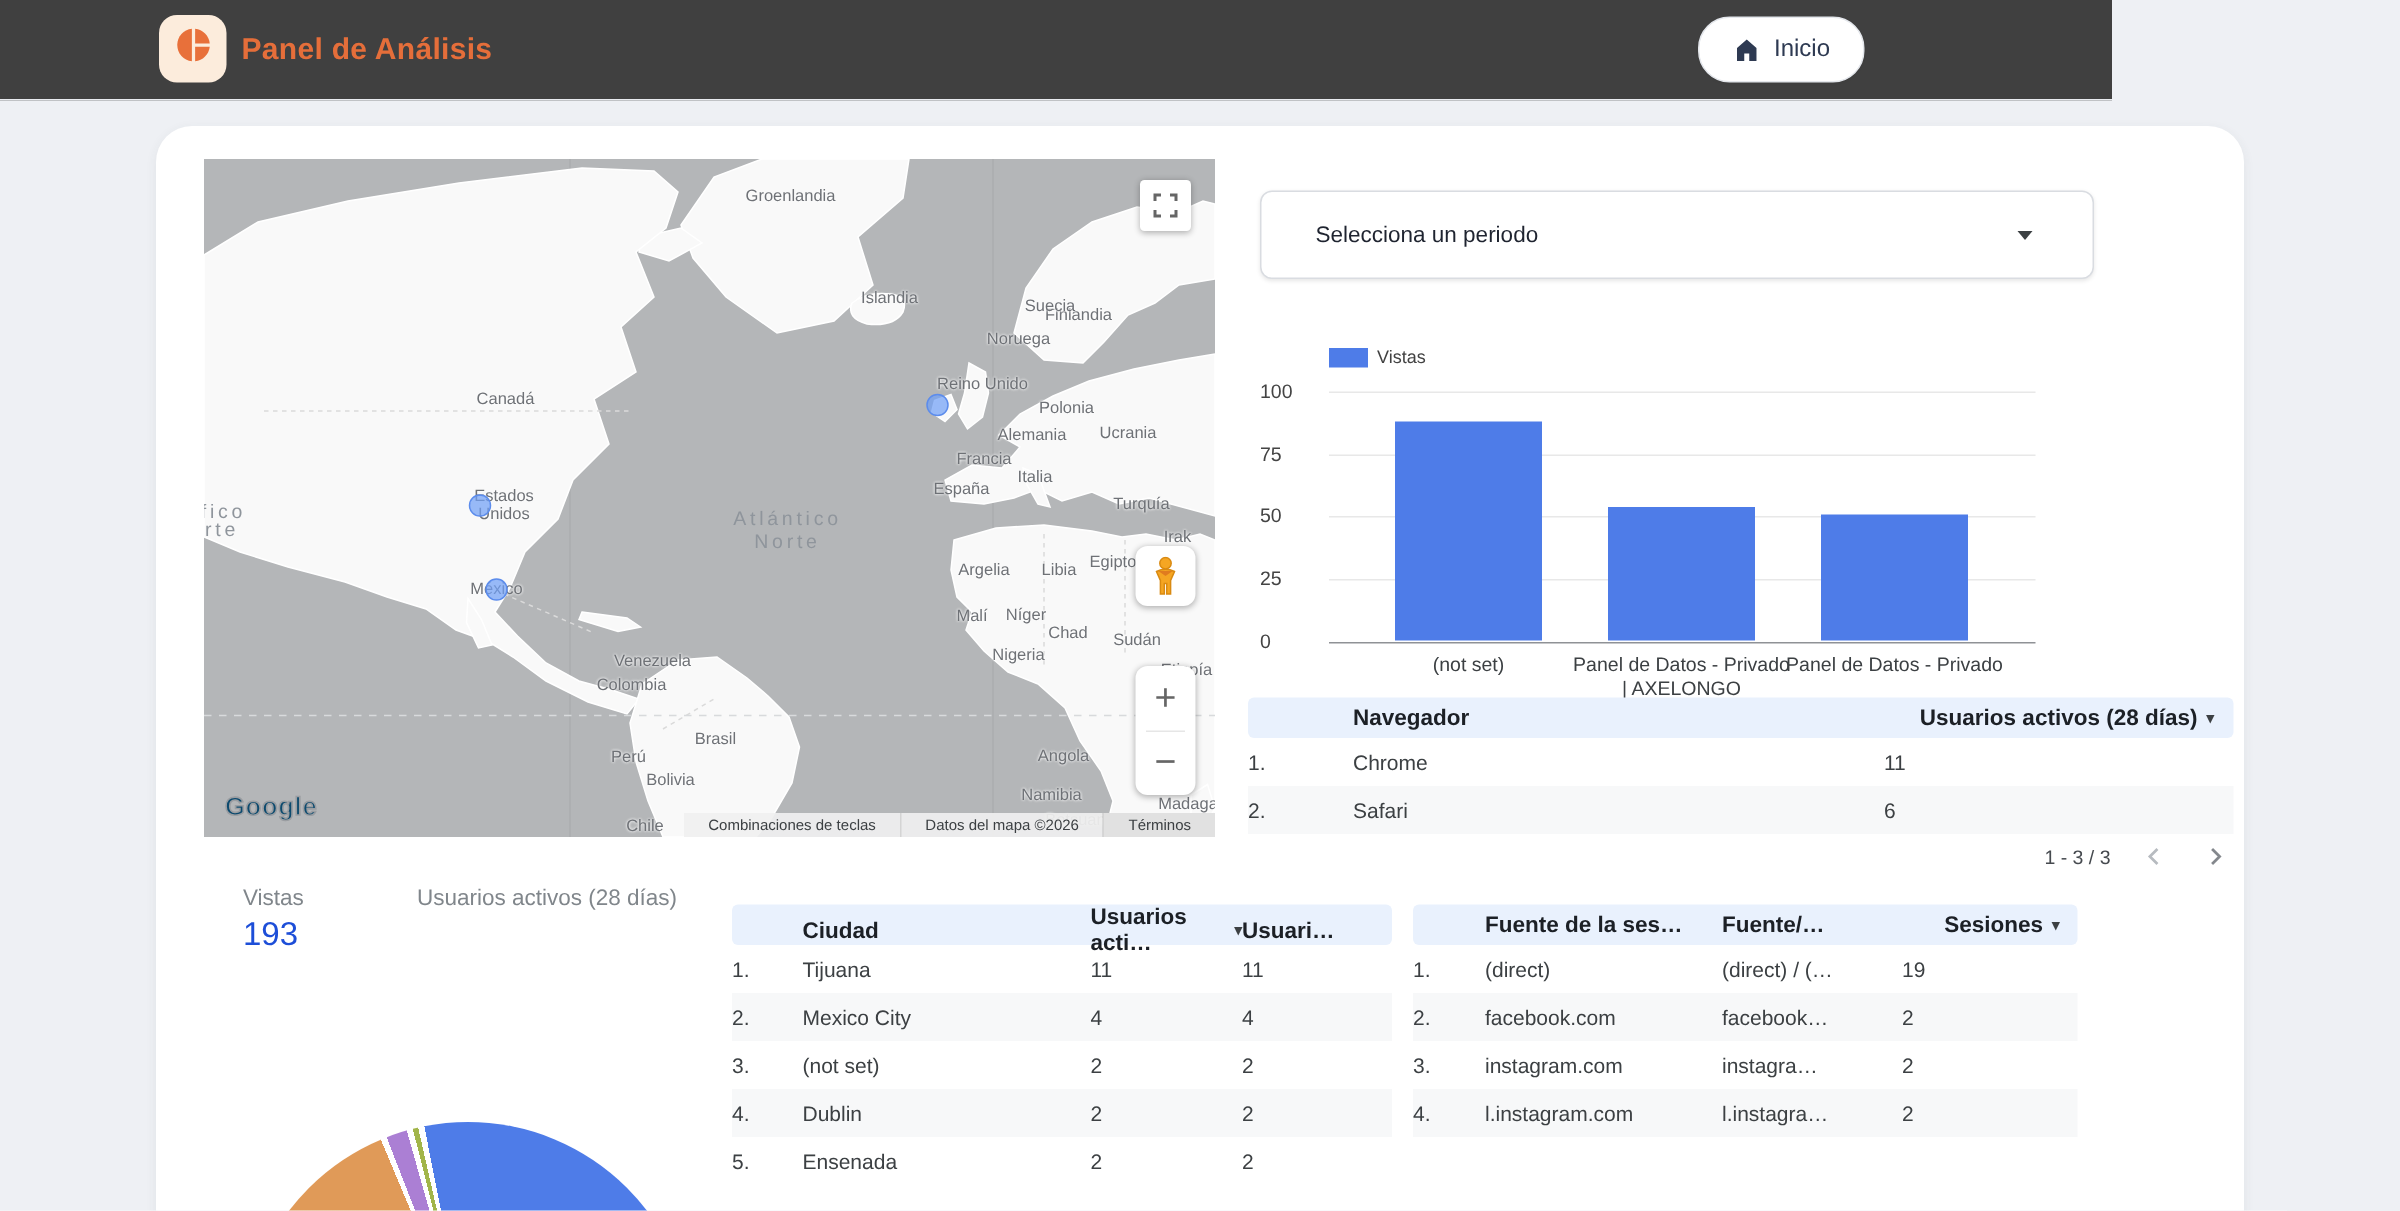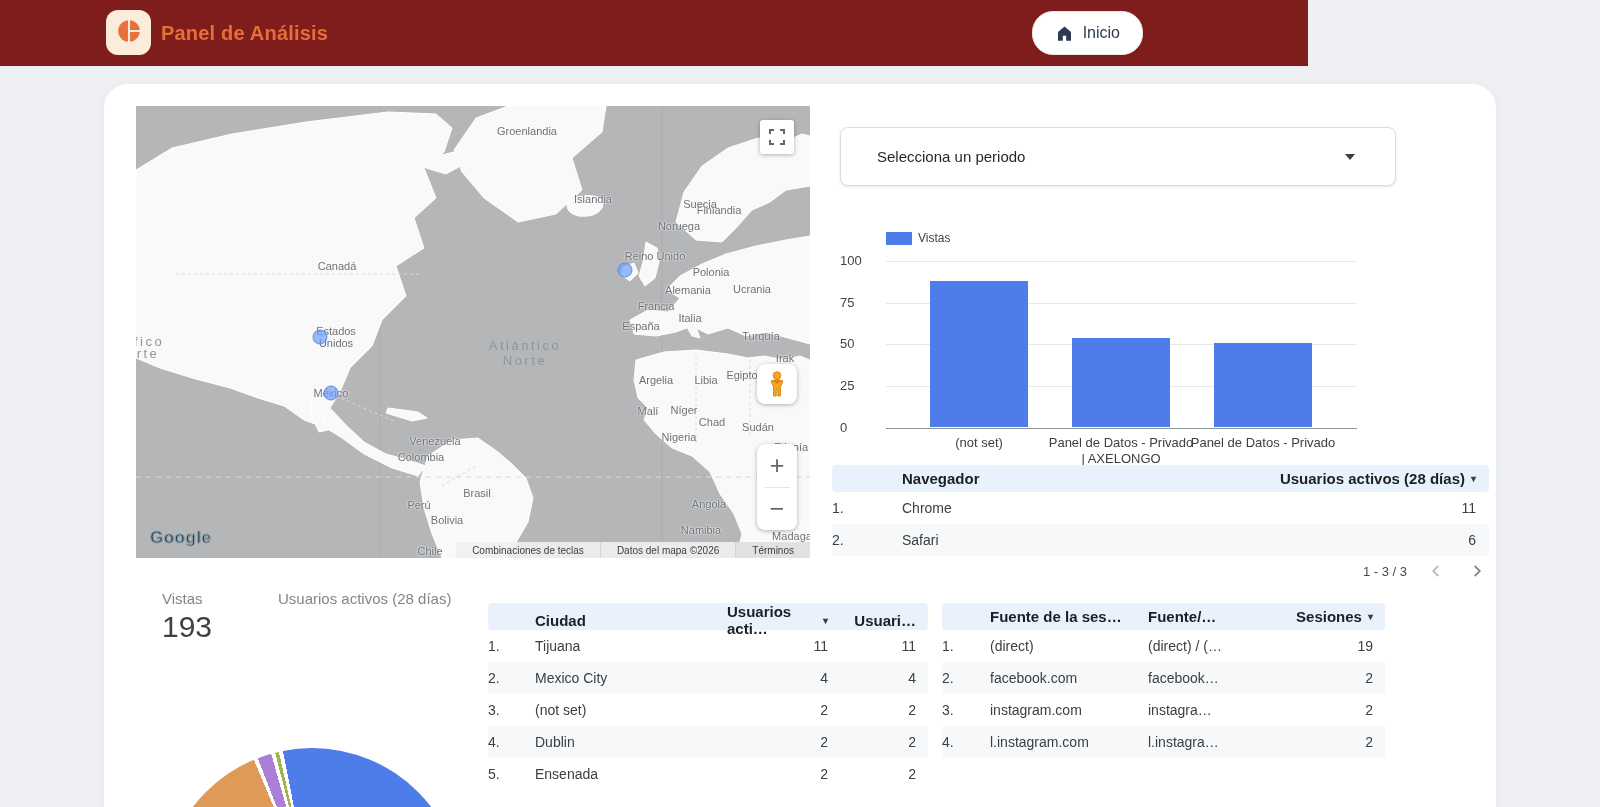--- a/index.html
+++ b/index.html
@@ -1,18 +1,18 @@
 <!DOCTYPE html>
 <html><head>
 <meta charset="utf-8">
 <style>
   html,body{margin:0;padding:0;width:1600px;height:807px;overflow:hidden;
     font-family:"Liberation Sans",sans-serif;background:#eef0f4;position:relative}
   
-  .topbar{position:absolute;left:0;top:0;width:1308px;height:66px;background:#7f1d1d;
+  .topbar{position:absolute;left:0;top:0;width:1408px;height:66px;background:#404040;
     border-bottom:1px solid #e9ebef;z-index:10;display:flex;align-items:center}
   .logo-box{position:absolute;left:106px;top:10px;width:45px;height:45px;border-radius:12px;
     background:#fcecdc;display:flex;align-items:center;justify-content:center}
   .app-title{position:absolute;left:161px;top:0;height:66px;display:flex;align-items:center;
     font-size:20px;font-weight:bold;color:#e56e3a;letter-spacing:.2px}
   .home-btn{position:absolute;right:165px;top:11px;height:42px;padding:0 22px;display:flex;
     align-items:center;gap:9px;background:#fff;border:1px solid #e4e7ec;border-radius:21px;
     box-shadow:0 1px 2px rgba(0,0,0,.04);cursor:pointer;font-size:16px;color:#2e3a52;font-weight:500}
   
   .card{position:absolute;left:104px;top:84px;width:1392px;height:950px;background:#fff;
@@ -56,37 +56,37 @@
   .legend .lt{font-size:12px;color:#424242}
   .gl{position:absolute;height:1px}
   .ytick{position:absolute;width:38px;text-align:left;font-size:13px;color:#444;left:0}
   .bar{position:absolute;background:#4e7ce8;cursor:pointer}
   .xlab{position:absolute;width:150px;text-align:center;font-size:13px;color:#3c4043;line-height:16px}
   
   .ga-head{display:grid;align-items:center;height:27px;background:#e9f1fd;border-radius:4px;
     font-weight:bold;font-size:15px;color:#1c2026}
   .tr{display:grid;align-items:center;height:32px;font-size:14px;color:#3c4043}
   .tr.alt{background:#f7f8f9}
-  .cell-r{text-align:right}
+  .cell-r{}
   .sort{font-size:10px;color:#3c4043;margin-left:6px;cursor:pointer}
   .hflex{display:flex;align-items:center;justify-content:flex-end}
   .browser-t{position:absolute;left:728px;top:381px;width:657px}
   .browser-t .ga-head,.browser-t .tr{grid-template-columns:70px 1fr 220px;padding-right:13px}
   .city-t{position:absolute;left:384px;top:519px;width:440px}
   .city-t .ga-head,.city-t .tr{grid-template-columns:47px 192px 101px 88px;padding-right:12px}
   .src-t{position:absolute;left:838px;top:519px;width:443px}
   .src-t .ga-head,.src-t .tr{grid-template-columns:48px 158px 120px 1fr;padding-right:12px}
   
   .pager{position:absolute;left:1130px;top:475px;width:255px;display:flex;align-items:center;
     justify-content:flex-end;gap:17px;font-size:13px;color:#464a4f}
   .pager .pbtn{width:24px;height:24px;display:flex;align-items:center;justify-content:center;cursor:pointer}
   
   .stat{position:absolute}
   .stat .sl{font-size:15px;color:#80868b}
-  .stat .sv{font-size:30px;color:#404040;margin-top:3px}
+  .stat .sv{font-size:22px;color:#1d4ed8;margin-top:3px}
   
   .pie{position:absolute;left:58px;top:664px;width:300px;height:300px;border-radius:50%}
 </style>
 </head>
 <body>
 
 <div class="topbar">
   <div class="logo-box">
     <span>
       <svg width="26" height="26" viewBox="0 0 24 24">

